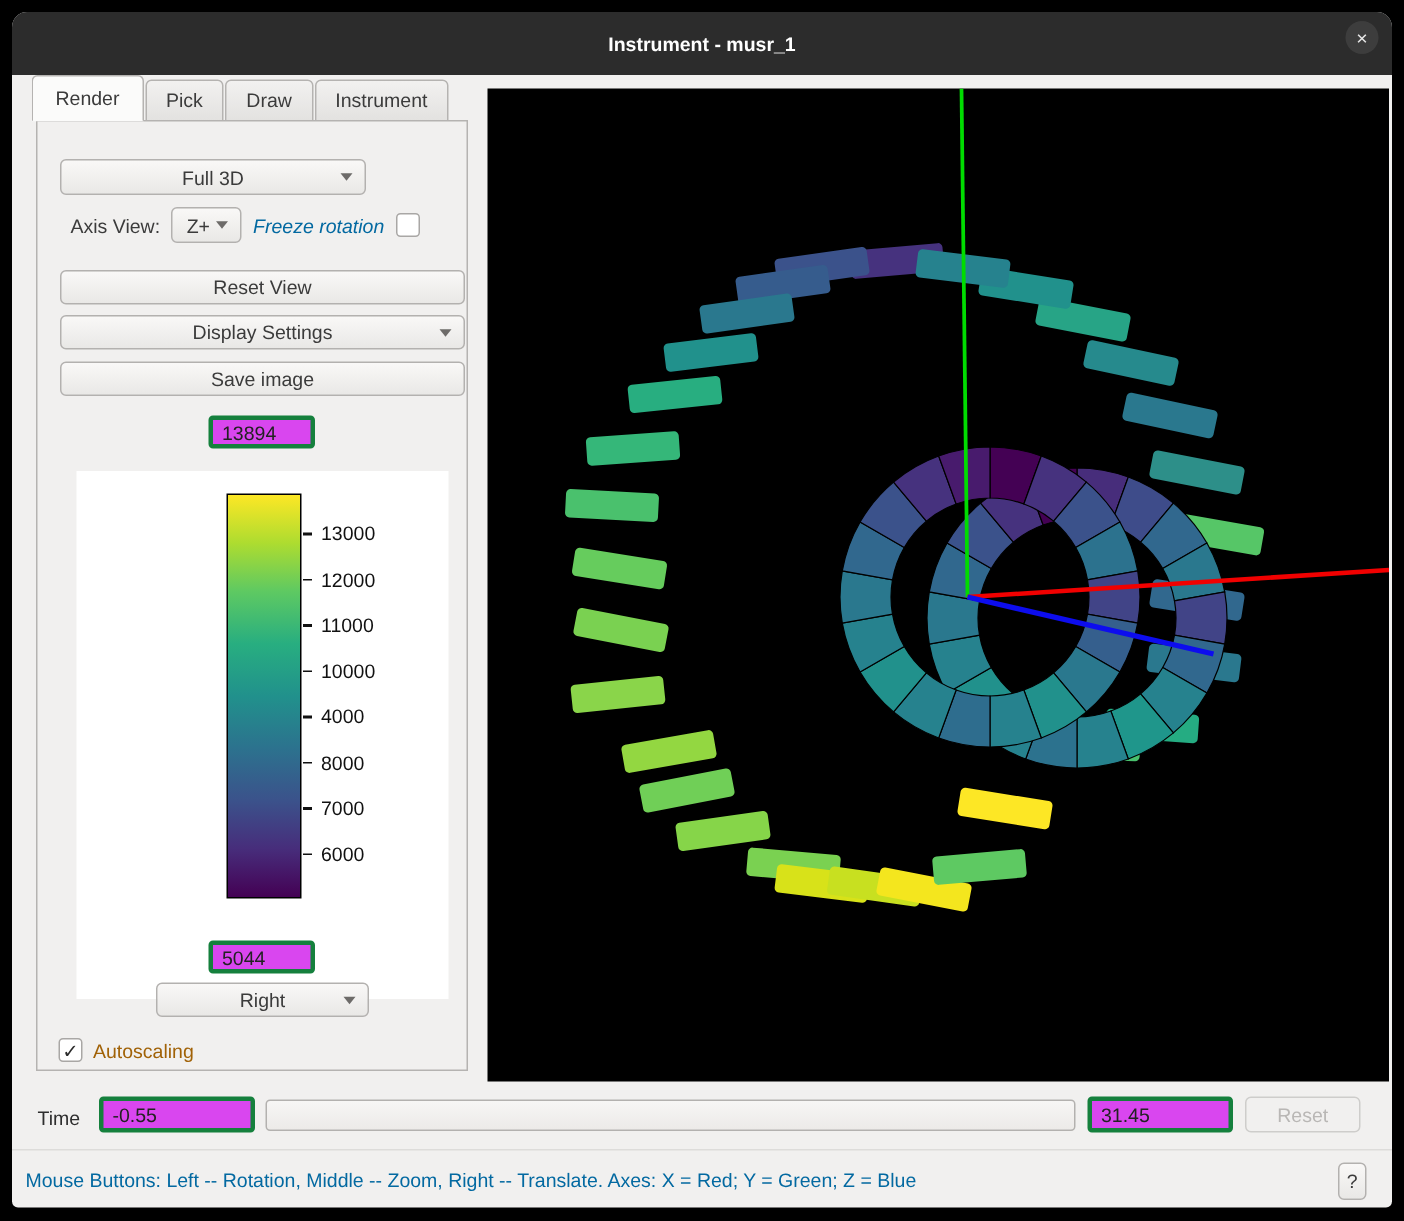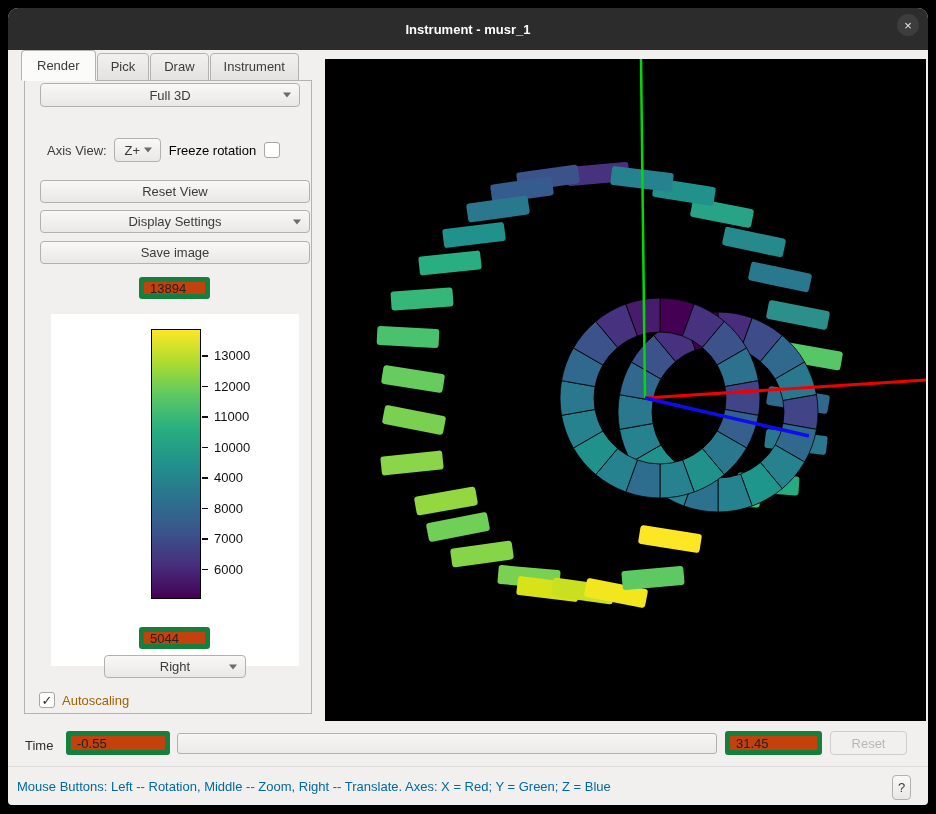--- a/index.html
+++ b/index.html
@@ -21,30 +21,30 @@
   .tab.active { background:#fbfbfa; padding:7px 15px 7px 15px; position:relative; z-index:2;
                 border-bottom:1px solid #fbfbfa; }
   #tabpane { position:absolute; left:16px; top:72px; width:288px; height:634px; background:#f1f0ef;
              border:1px solid #b5b3b1; }
   .btn { display:flex; align-items:center; justify-content:center; font-size:13px; color:#3b3b3b;
          background:linear-gradient(#f9f8f7,#e9e8e6); border:1px solid #b3b1af; border-radius:4px; }
   .combo { position:relative; }
   .combo .arrow { position:absolute; right:8px; top:50%; transform:translateY(-50%); width:0; height:0;
                   border-left:4px solid transparent; border-right:4px solid transparent;
                   border-top:5px solid #6d6b69; }
-  .field { background:#c2410c; border:5px solid #15803d; border-radius:3px; font-size:13px; color:#222;
+  .field { background:#d946ef; border:3px solid #15803d; border-radius:3px; font-size:13px; color:#222;
            padding:2px 6px; display:flex; align-items:center; }
   .cb { width:16px; height:16px; background:#fff; border:1px solid #a9a7a5; border-radius:3px;
         display:flex; align-items:center; justify-content:center; font-size:13px; color:#2b2b2b; }
   
-  #proj-combo   { position:absolute; left:15px; top:2px;  width:260px; height:24px; }
+  #proj-combo   { position:absolute; left:15px; top:25px;  width:204px; height:24px; }
   #axisview-row { position:absolute; left:22px; top:56px;  width:260px; height:26px; display:flex; align-items:center; }
   #axisview-label { font-size:13px; color:#3b3b3b; margin-right:7px; }
   #axisview-combo { width:47px; height:24px; margin-right:8px; }
-  #freeze-label { font-size:13px; color:#000000; margin-right:8px; }
+  #freeze-label { font-size:13px; color:#0369a1; margin-right:8px;font-style:italic; }
   #reset-view-btn { position:absolute; left:15px; top:99px;  width:270px; height:23px; }
   #display-settings-btn { position:absolute; left:15px; top:129px; width:270px; height:23px; }
   #save-image-btn { position:absolute; left:15px; top:160px; width:270px; height:23px; }
   #scale-max-field { position:absolute; left:114px; top:196px; width:71px; height:22px; }
   #colorbar-panel { position:absolute; left:26px; top:233px; width:248px; height:352px; background:#fff; }
   #colorbar-gradient { position:absolute; left:100px; top:15px; width:50px; height:270px;
      border:1px solid #000;
      background:linear-gradient(to bottom,#fde725 0%,#addc30 12%,#5ec962 24%,#28ae80 37%,
                 #21918c 50%,#2c728e 63%,#3b528b 76%,#472d7b 88%,#440154 100%); }
   .cb-tick { position:absolute; font-size:13px; color:#111; }

